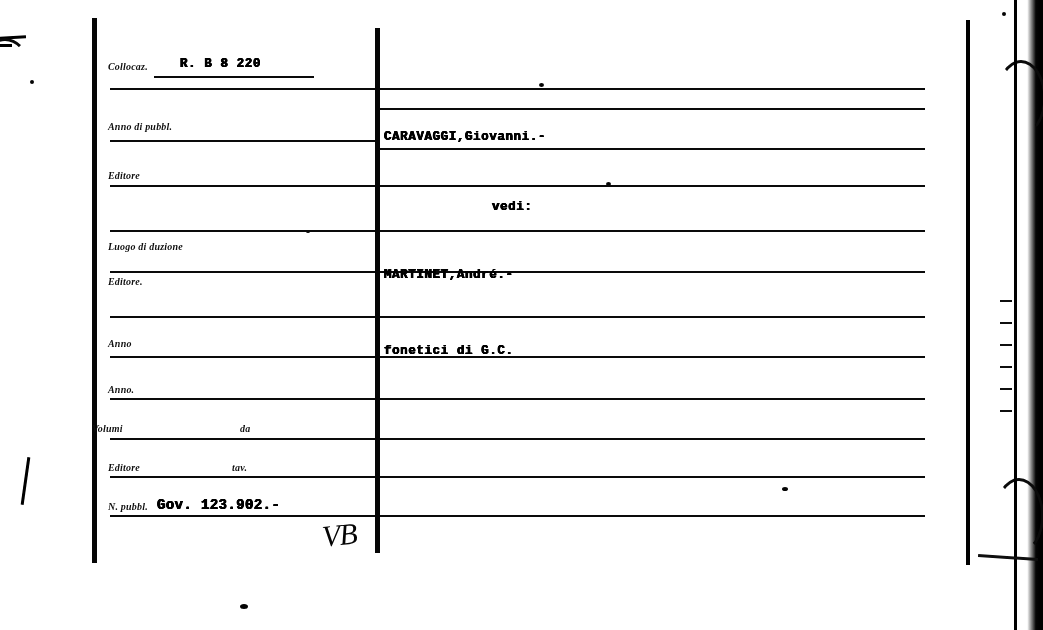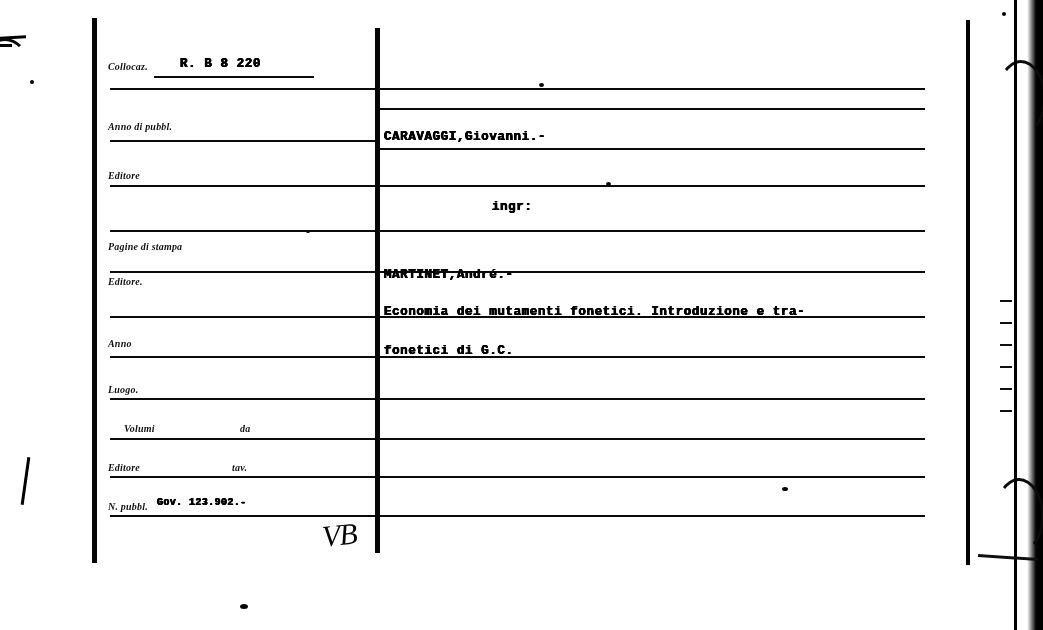--- a/index.html
+++ b/index.html
@@ -81,21 +81,21 @@
     position: absolute;
     font-family: "Liberation Mono", monospace;
     font-weight: 700;
     font-size: 12.5px;
     color: #000;
     letter-spacing: 0.6px;
     white-space: nowrap;
     text-shadow: 0.4px 0 0 #000, -0.4px 0 0 #000, 0 0.3px 0 #000;
   }
   .typed.small {
-    font-size: 10px;
+    font-size: 14px;
     letter-spacing: 0.4px;
   }
 
   
   .handwritten {
     position: absolute;
     font-family: "Liberation Serif", serif;
     font-style: italic;
     font-size: 30px;
     color: #0a0a0a;
@@ -175,37 +175,36 @@
     <div class="hline" style="left:288px;top:298px;width:545px;"></div>
     <div class="hline" style="left:288px;top:338px;width:545px;"></div>
     <div class="hline" style="left:288px;top:380px;width:545px;"></div>
     <div class="hline" style="left:288px;top:420px;width:545px;"></div>
     <div class="hline" style="left:288px;top:458px;width:545px;"></div>
     <div class="hline" style="left:288px;top:497px;width:545px;"></div>
 
     <div class="caption" style="left:16px;top:43px;">Collocaz.</div>
     <div class="caption" style="left:16px;top:103px;">Anno di pubbl.</div>
     <div class="caption" style="left:16px;top:152px;">Editore</div>
-    <div class="caption" style="left:16px;top:223px;">Pagine di stampa</div>
+    <div class="caption" style="left:16px;top:223px;">Luogo di duzione</div>
     <div class="caption" style="left:16px;top:258px;">Editore.</div>
     <div class="caption" style="left:16px;top:320px;">Anno</div>
-    <div class="caption" style="left:16px;top:366px;">Luogo.</div>
-    <div class="caption" style="left:32px;top:405px;">Volumi</div>
+    <div class="caption" style="left:16px;top:366px;">Anno.</div>
+    <div class="caption" style="left:0;top:405px;">Volumi</div>
     <div class="caption" style="left:148px;top:405px;">da</div>
     <div class="caption" style="left:16px;top:444px;">Editore</div>
     <div class="caption" style="left:140px;top:444px;">tav.</div>
     <div class="caption" style="left:16px;top:483px;">N. pubbl.</div>
 
     <div class="typed" style="left:88px;top:39px;">R. B 8 220</div>
     <div class="typed small" style="left:65px;top:479px;">Gov. 123.902.-</div>
 
     <div class="hline" style="left:62px;top:58px;width:160px;height:2px;"></div>
     <div class="hline" style="left:62px;top:497px;width:160px;height:2px;"></div>
 
     <div class="typed" style="left:292px;top:112px;">CARAVAGGI,Giovanni.-</div>
-    <div class="typed" style="left:400px;top:182px;">ingr:</div>
+    <div class="typed" style="left:400px;top:182px;">vedi:</div>
     <div class="typed" style="left:292px;top:250px;">MARTINET,André.-</div>
-    <div class="typed" style="left:292px;top:287px;">Economia dei mutamenti fonetici. Introduzione e tra-</div>
     <div class="typed" style="left:292px;top:326px;">fonetici di G.C.</div>
 
     <div class="handwritten" style="left:230px;top:500px;">VB</div>
   </div>
 </div>
 
 </body></html>

